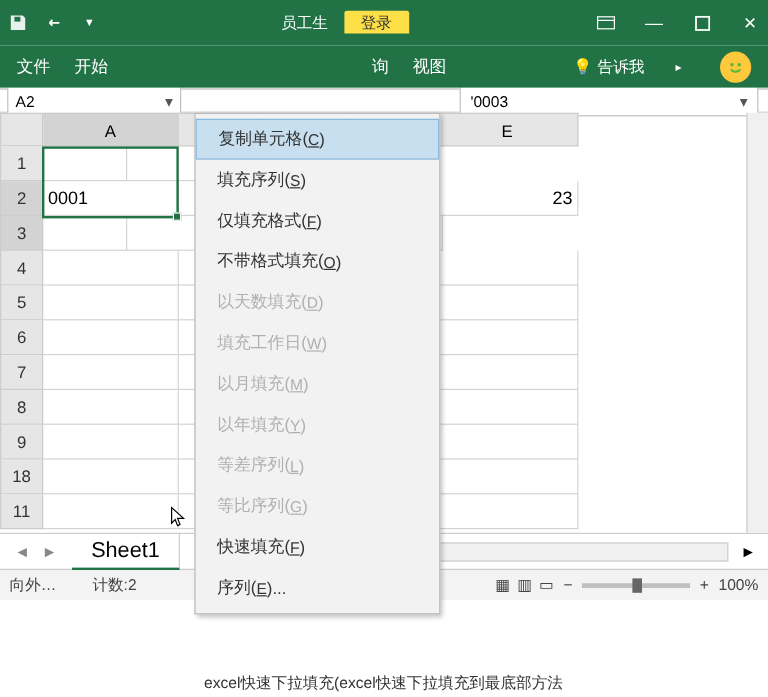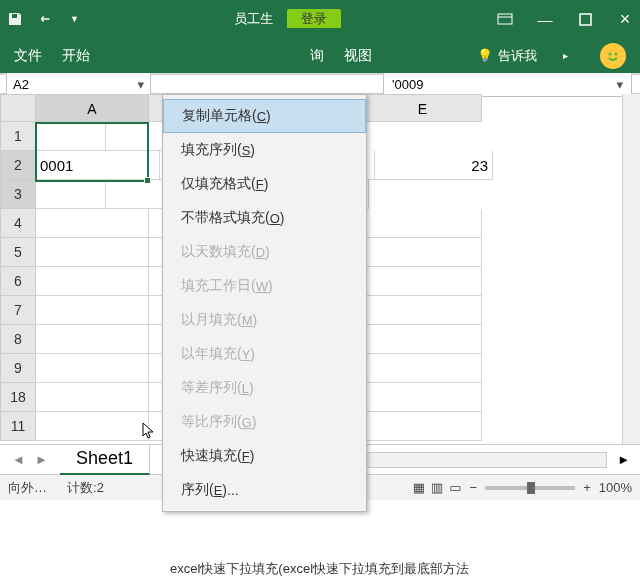--- a/index.html
+++ b/index.html
@@ -1,21 +1,21 @@
 <!DOCTYPE html>
 <html><head>
 <meta charset="utf-8">
 <style>
 *{margin:0;padding:0;box-sizing:border-box;font-family:"Microsoft YaHei",Arial,sans-serif;font-size:13px}
 body{width:640px;height:581px;background:#fff;overflow:hidden;position:relative}
 .titlebar{background:#217346;height:38px;display:flex;align-items:center;padding:0 6px;color:#fff}
 .qat{display:flex;gap:14px;align-items:center}
 .qat-icon{width:18px;height:18px;display:flex;align-items:center;justify-content:center}
 .title-center{flex:1;text-align:center;font-size:12px}
-.title-tab{background:#84cc16;color:#333;padding:2px 14px;border-radius:2px 2px 0 0;margin-left:10px}
+.title-tab{background:#fde047;color:#333;padding:2px 14px;border-radius:2px 2px 0 0;margin-left:10px}
 .win-controls{display:flex;gap:22px;align-items:center}
 .win-btn{width:18px;height:18px;display:flex;align-items:center;justify-content:center;font-size:15px}
 .ribbon-tabs{background:#217346;height:35px;display:flex;align-items:center;padding:0 14px;color:#fff;gap:20px;position:relative}
 .rtab{font-size:14px}
 .tell-me{margin-left:auto;display:flex;align-items:center;gap:4px}
 .smiley{width:26px;height:26px;border-radius:50%;background:#ffc83d;display:flex;align-items:center;justify-content:center;margin-left:12px}
 .divider-bar{height:2px;background:#d4d4d4}
 .name-formula{display:flex;align-items:center;height:19px;border-bottom:1px solid #ccc;gap:2px}
 .name-box{width:145px;height:26px;border:1px solid #c0c0c0;margin-left:6px;display:flex;align-items:center;padding:0 6px;background:#fff}
 .name-box .dd{margin-left:auto;color:#555}
@@ -115,21 +115,21 @@
     </span>
 </div>
 <div class="divider-bar"></div>
 
 <div class="name-formula">
   <div class="name-box">
     <span>A2</span>
     <span class="dd">▾</span>
   </div>
   <div class="formula-bar">
-    <span>'0009</span>
+    <span>'0003</span>
     <span class="dd">▾</span>
   </div>
 </div>
 
 <div class="sheet-area">
   <div class="row-hdrs">
     <div class="corner"></div>
     <div id="rowh-container">
         <div class="rowh">1</div>
         <div class="rowh sel">2</div>
@@ -152,21 +152,21 @@
         <div class="colh" style="width: 75px;">D</div>
         <div class="colh" style="width: 118px;">E</div>
       </div>
     <div class="rows" id="rows-container">
         <div class="row">
           <div class="cell" style="width: 70px;"></div>
           <div class="cell" style="width: 70px;"></div>
           <div class="cell" style="width: 75px;">部门</div>
         </div>
         <div class="row">
-          <div class="cell" style="width: 124px;">0001</div>
+          <div class="cell" style="width: 113px;">0001</div>
           <div class="cell" style="width: 70px;"></div>
           <div class="cell" style="width: 70px;"></div>
           <div class="cell" style="width: 75px;">销售部</div>
           <div class="cell num" style="width: 118px;">23</div>
         </div>
         <div class="row">
           <div class="cell" style="width: 70px;"></div>
           <div class="cell" style="width: 70px;"></div>
           <div class="cell" style="width: 75px;"></div>
           <div class="cell" style="width: 118px;"></div>
@@ -263,21 +263,21 @@
   <div class="hscroll">
     <span class="dots">⋮</span>
     <span>◄</span>
     <div class="track"></div>
     <span>►</span>
   </div>
 </div>
 
 <div class="statusbar">
   <span>向外…</span>
-  <span style="margin-left:20px">计数:</span>
+  <span style="margin-left:30px">计数:</span>
   <span>2</span>
   <div class="status-right">
     <div class="view-icons">
       <span>▦</span>
       <span>▥</span>
       <span>▭</span>
     </div>
     <span>−</span>
     <div class="zoom-slider">
         <div class="thumb"></div>

